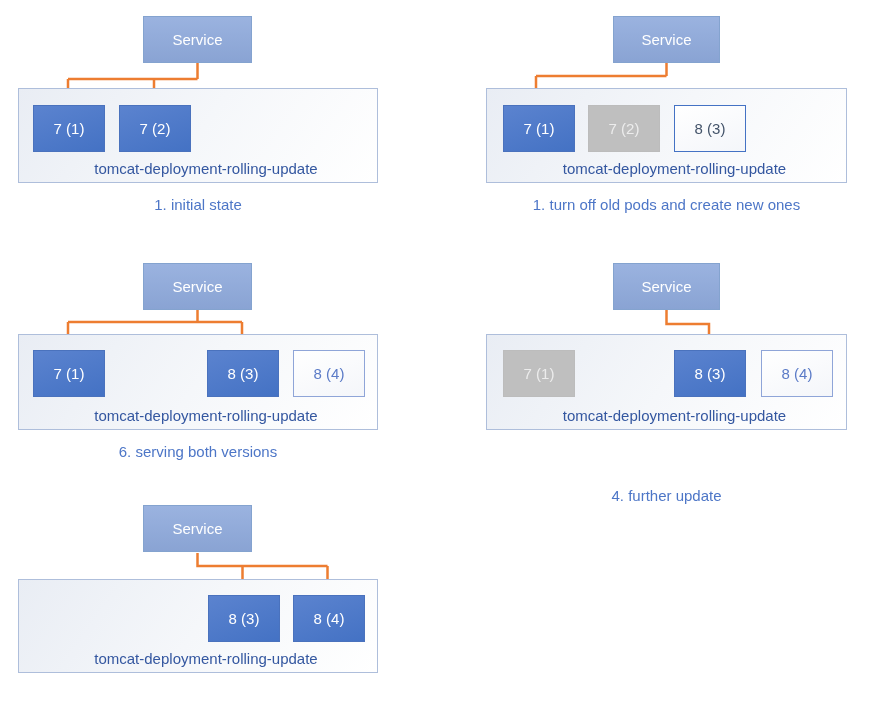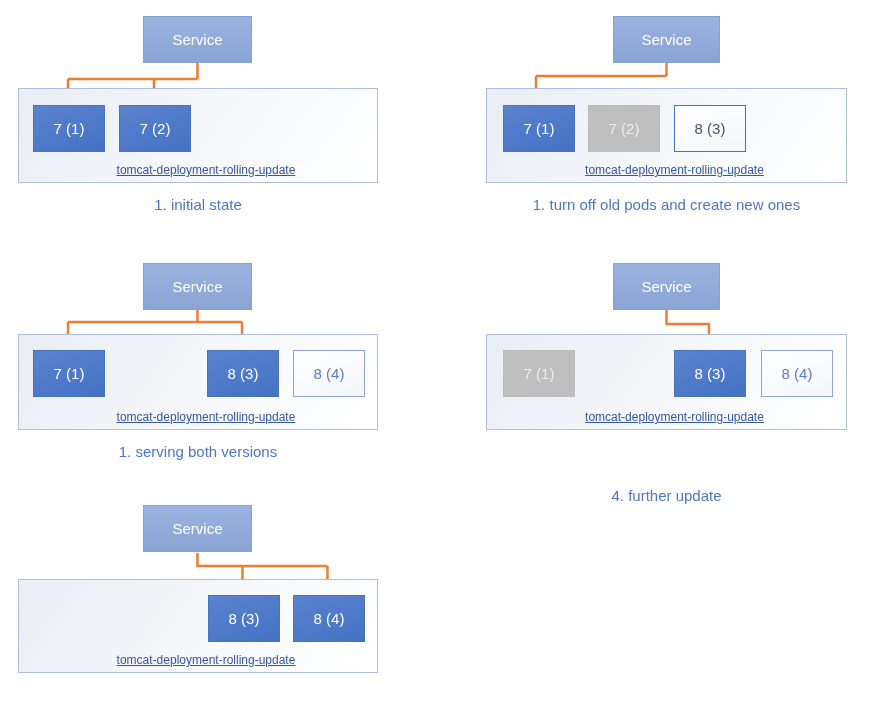--- a/index.html
+++ b/index.html
@@ -18,21 +18,21 @@
   .arrows{position:absolute;left:0;top:0;width:435px;height:240px;pointer-events:none;}
   .arrows path{fill:none;stroke:var(--arrow,#ed7d31);stroke-width:2.5;}
   .arrows polygon{fill:var(--arrow,#ed7d31);}
   .container-box{
     position:absolute;box-sizing:border-box;
     background:linear-gradient(125deg,#e9edf4 0%, #f5f7fa 50%, #ffffff 100%);
     border:1px solid #aebedb;
   }
   .container-label{
     position:absolute;left:16px;right:0;bottom:5px;text-align:center;
-    color:var(--container-label,#3457a0);font-size:12px;text-decoration:underline;
+    color:var(--container-label,#3457a0);font-size:15px;
   }
   .pod{
     position:absolute;width:72px;height:47px;box-sizing:border-box;
     display:flex;align-items:center;justify-content:center;font-size:15px;
   }
   .pod-active{
     background:linear-gradient(160deg,#5b83cf, var(--pod-active,#4472c4));
     color:#ffffff;border:1px solid #4a72bd;
   }
   .pod-old{background:var(--pod-old,#bfbfbf);color:#ececec;border:1px solid #bcbcbc;}
@@ -109,21 +109,21 @@
         <span>7 (1)</span>
       </div>
       <div class="pod pod-active" style="left:188px;top:15px;">
         <span>8 (3)</span>
       </div>
       <div class="pod pod-new" style="left:274px;top:15px;">
         <span>8 (4)</span>
       </div>
       <div class="container-label">tomcat-deployment-rolling-update</div>
     </div>
-    <div class="caption" style="left:18px;top:203px;width:360px;">1. serving both versions</div>
+    <div class="caption" style="left:18px;top:203px;width:360px;">6. serving both versions</div>
   </div>
 
   <div class="panel panel-4" style="left:435px;top:240px;">
     <div class="service" style="left:178px;top:23px;width:107px;">
       <span>Service</span>
     </div>
     <svg class="arrows" viewBox="0 0 435 240">
       <path d="M231.5,70 V84 H274 V99"></path>
       <polygon points="268.5,98.5 279.5,98.5 274,107"></polygon>
     </svg>

